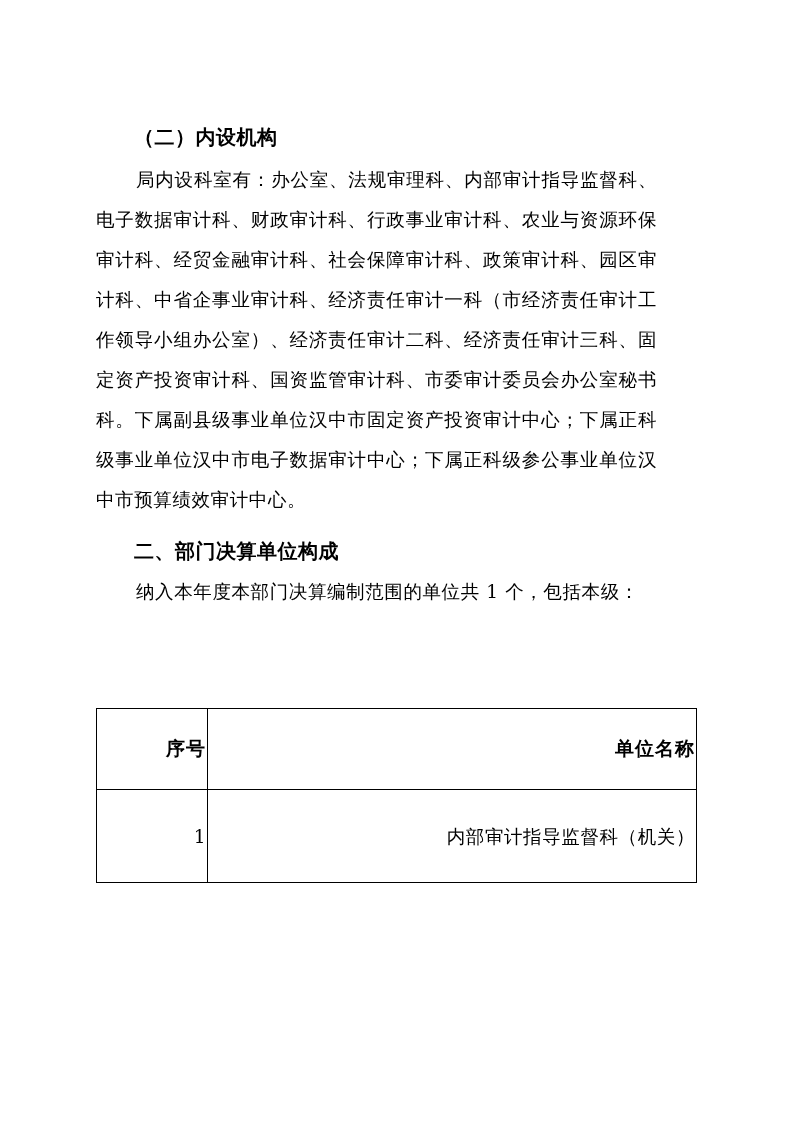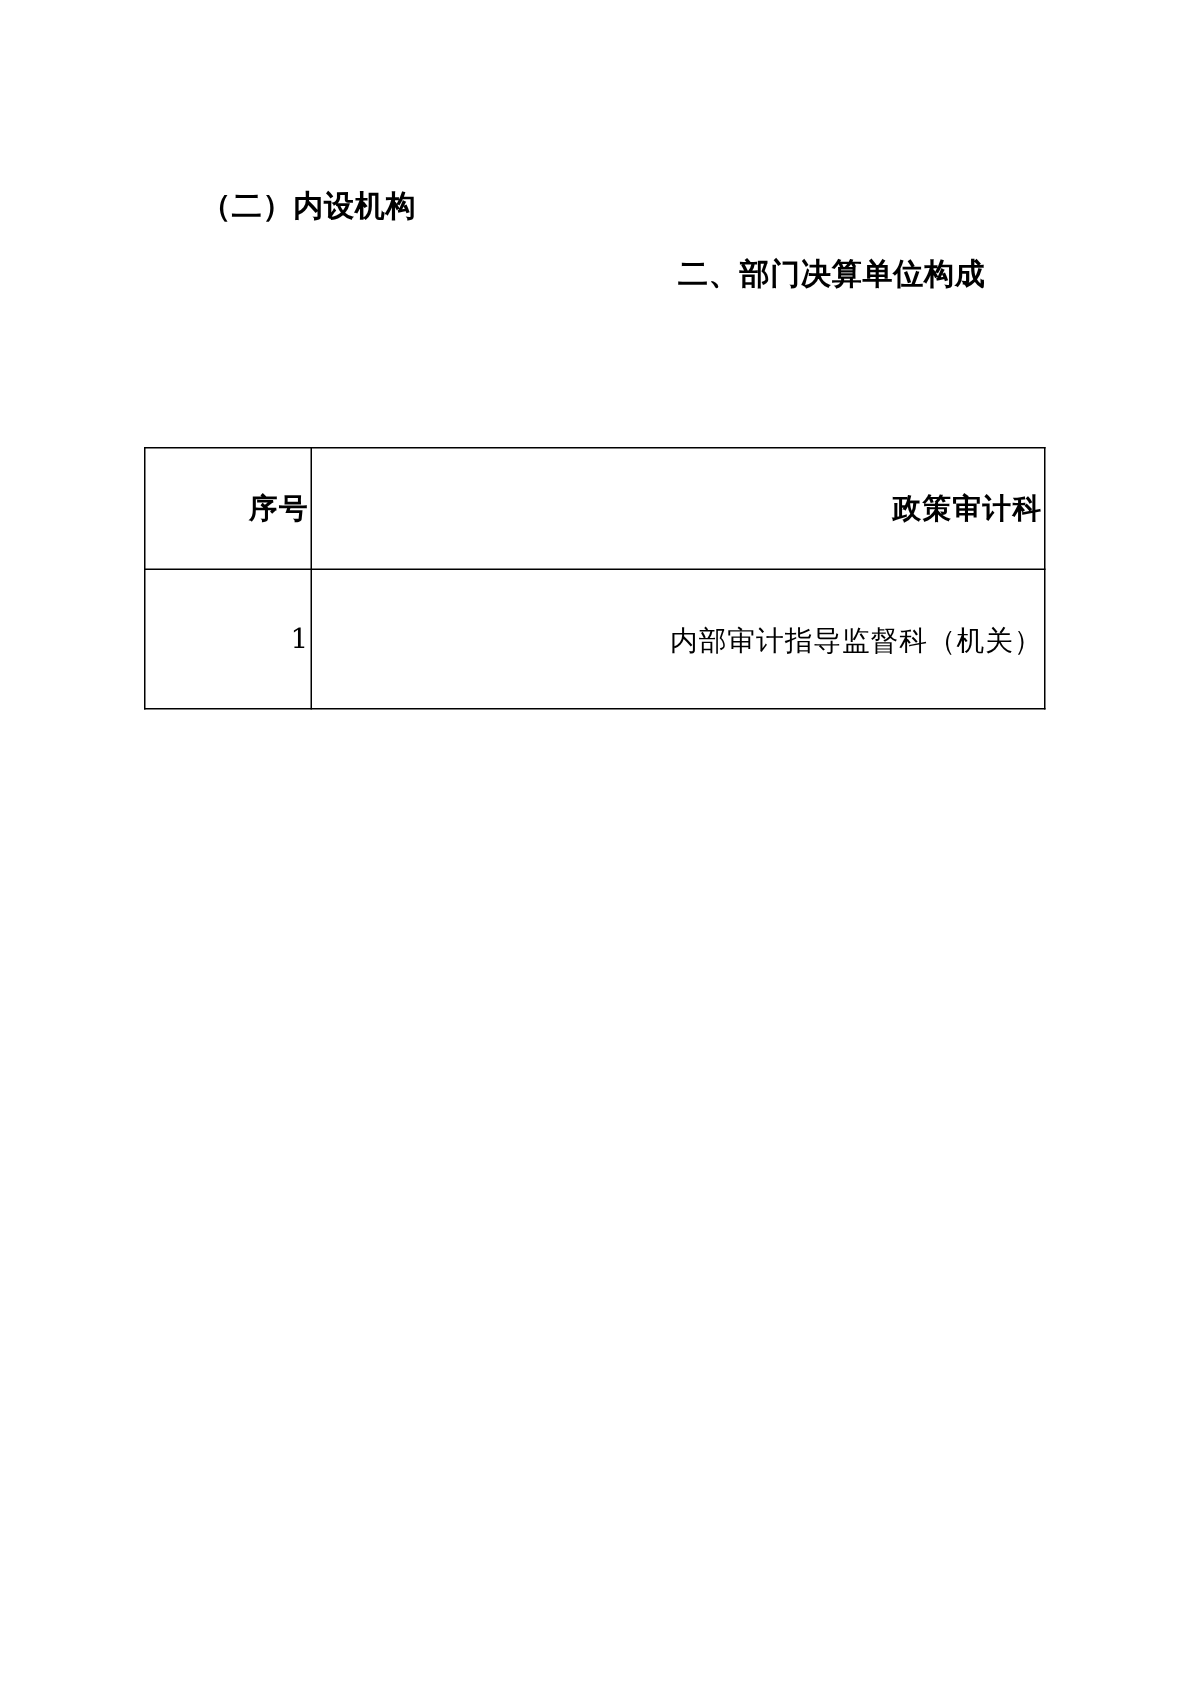--- a/index.html
+++ b/index.html
@@ -25,28 +25,27 @@
   .heading {
     font-family: "DejaVu Sans", "Liberation Sans", sans-serif;
     font-weight: bold;
     font-size: 20px;
     line-height: 34px;
     margin: 0 0 6px 0;
     text-indent: 38px;
     letter-spacing: 0.5px;
   }
   .heading-2 {
-    font-family: Liberation Mono, monospace;
+    font-family: Liberation Sans, sans-serif;
     font-weight: bold;
     font-size: 20px;
     line-height: 34px;
     margin: 14px 0 4px 0;
     text-indent: 38px;
     letter-spacing: 0.5px;
-    text-align: right;
   }
   .para {
     font-size: 18.5px;
     line-height: 40px;
     margin: 0;
     text-indent: 40px;
     text-align: justify;
     text-justify: inter-ideograph;
     letter-spacing: 0.6px;
   }
@@ -79,30 +78,32 @@
   .col-seq { width: 108px; }
   .col-name { width: 486px; }
 </style>
 </head>
 <body>
 
 <div class="page">
 
   <h2 class="heading">（二）内设机构</h2>
 
+  <p class="para">局内设科室有：办公室、法规审理科、内部审计指导监督科、电子数据审计科、财政审计科、行政事业审计科、农业与资源环保审计科、经贸金融审计科、社会保障审计科、政策审计科、园区审计科、中省企事业审计科、经济责任审计一科（市经济责任审计工作领导小组办公室）、经济责任审计二科、经济责任审计三科、固定资产投资审计科、国资监管审计科、市委审计委员会办公室秘书科。下属副县级事业单位汉中市固定资产投资审计中心；下属正科级事业单位汉中市电子数据审计中心；下属正科级参公事业单位汉中市预算绩效审计中心。</p>
 
   <h2 class="heading-2">二、部门决算单位构成</h2>
 
+  <p class="para">纳入本年度本部门决算编制范围的单位共 1 个，包括本级：</p>
 
   <div class="table-wrap">
     <table class="unit-table">
       <thead>
         <tr>
           <th class="col-seq">序号</th>
-          <th class="col-name">政策审计科</th>
+          <th class="col-name">单位名称</th>
         </tr>
       </thead>
       <tbody>
         <tr>
           <td class="col-seq">1</td>
           <td class="col-name">内部审计指导监督科（机关）</td>
         </tr>
       </tbody>
     </table>
   </div>

